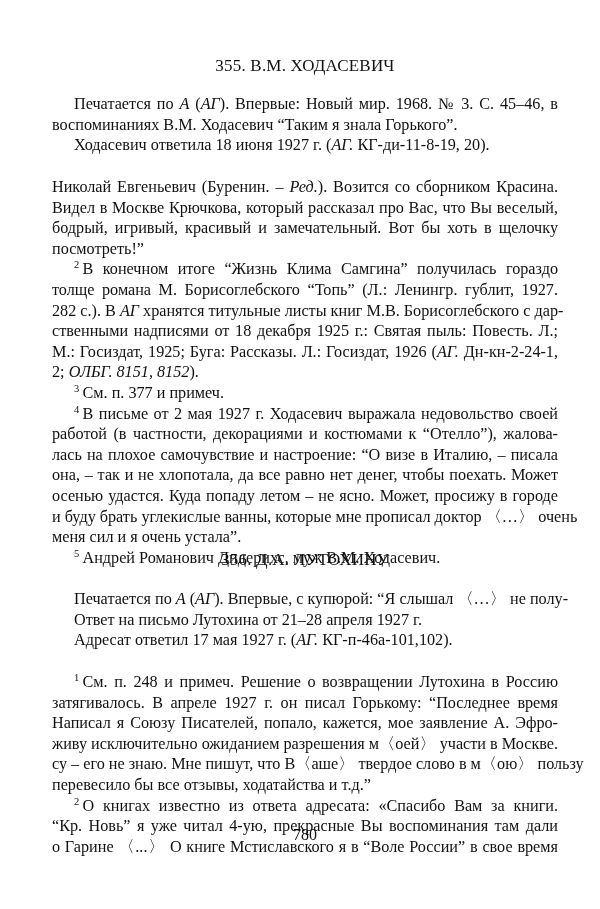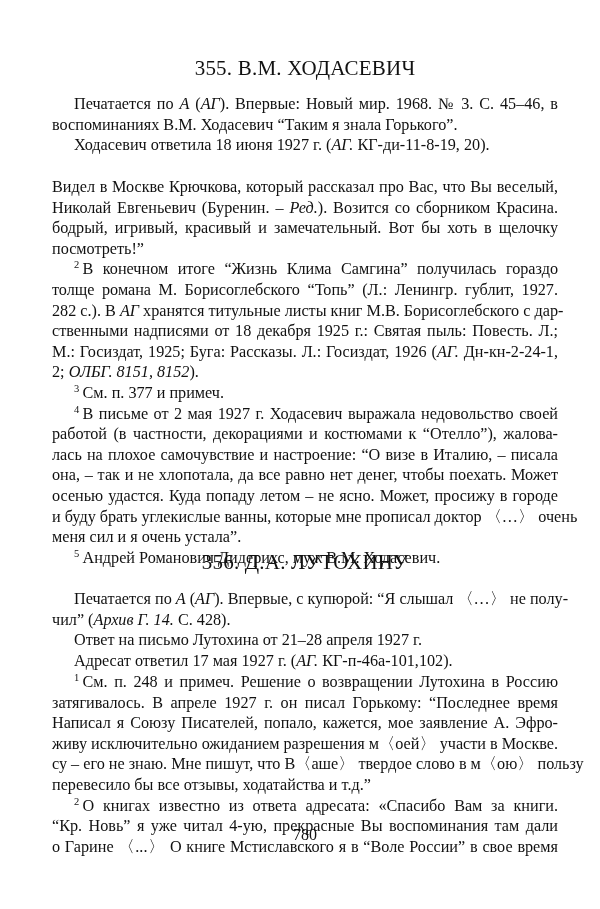--- a/index.html
+++ b/index.html
@@ -4,21 +4,21 @@
 <style>
   html, body { margin: 0; padding: 0; background: #ffffff; }
   body {
     width: 600px; height: 909px; position: relative; overflow: hidden;
     font-family: "Liberation Serif", "DejaVu Serif", serif;
     color: #111111;
   }
   .page { position: absolute; left: 52px; top: 0; width: 506px; }
   .heading {
     position: absolute; left: 0; width: 506px; text-align: center;
-    font-size: 21px; letter-spacing: 0.2px;
+    font-size: 17px; letter-spacing: 0.2px;
   }
   .para {
     position: absolute; left: 0; width: 506px;
     font-size: 16.2px; line-height: 20.6px; text-align: justify;
   }
   .line { display: block; white-space: nowrap; text-align-last: justify; text-align: justify; }
   .line.last { text-align-last: left; }
   .line.indent { padding-left: 22px; }
   sup { font-size: 10.5px; vertical-align: 6px; line-height: 0; }
   i { font-style: italic; }
@@ -31,22 +31,22 @@
 <body>
 
 <div class="page">
   <div class="heading" style="top:56px">355. В.М. ХОДАСЕВИЧ</div>
   <div class="para" style="top:94px">
       <span class="line indent"><span>Печатается по </span><i>А</i><span> (</span><i>АГ</i><span>). Впервые: Новый мир. 1968. № 3. С. 45–46, в</span></span>
       <span class="line last"><span>воспоминаниях В.М. Ходасевич “Таким я знала Горького”.</span></span>
       <span class="line indent last"><span>Ходасевич ответила 18 июня 1927 г. (</span><i>АГ.</i><span> КГ-ди-11-8-19, 20).</span></span>
     </div>
   <div class="para" style="top:177px">
+      <span class="line"><span>Николай Евгеньевич (Буренин. – </span><i>Ред.</i><span>). Возится со сборником Красина.</span></span>
       <span class="line"><span>Видел в Москве Крючкова, который рассказал про Вас, что Вы веселый,</span></span>
-      <span class="line"><span>Николай Евгеньевич (Буренин. – </span><i>Ред.</i><span>). Возится со сборником Красина.</span></span>
       <span class="line"><span>бодрый, игривый, красивый и замечательный. Вот бы хоть в щелочку</span></span>
       <span class="line last"><span>посмотреть!”</span></span>
       <span class="line indent"><sup>2</sup> <span>В конечном итоге “Жизнь Клима Самгина” получилась гораздо</span></span>
       <span class="line"><span>толще романа М. Борисоглебского “Топь” (Л.: Ленингр. гублит, 1927.</span></span>
       <span class="line"><span>282 с.). В </span><i>АГ</i><span> хранятся титульные листы книг М.В. Борисоглебского с дар-</span></span>
       <span class="line"><span>ственными надписями от 18 декабря 1925 г.: Святая пыль: Повесть. Л.;</span></span>
       <span class="line"><span>М.: Госиздат, 1925; Буга: Рассказы. Л.: Госиздат, 1926 (</span><i>АГ.</i><span> Дн-кн-2-24-1,</span></span>
       <span class="line last"><span>2; </span><i>ОЛБГ. 8151, 8152</i><span>).</span></span>
       <span class="line indent last"><sup>3</sup> <span>См. п. 377 и примеч.</span></span>
       <span class="line indent"><sup>4</sup> <span>В письме от 2 мая 1927 г. Ходасевич выражала недовольство своей</span></span>
@@ -55,21 +55,20 @@
       <span class="line"><span>она, – так и не хлопотала, да все равно нет денег, чтобы поехать. Может</span></span>
       <span class="line"><span>осенью удастся. Куда попаду летом – не ясно. Может, просижу в городе</span></span>
       <span class="line"><span>и буду брать углекислые ванны, которые мне прописал доктор 〈…〉 очень</span></span>
       <span class="line last"><span>меня сил и я очень устала”.</span></span>
       <span class="line indent last"><sup>5</sup> <span>Андрей Романович Дидерихс, муж В.М. Ходасевич.</span></span>
     </div>
 
   <div class="heading" style="top:550px">356. Д.А. ЛУТОХИНУ</div>
   <div class="para" style="top:589px">
       <span class="line indent"><span>Печатается по </span><i>А</i><span> (</span><i>АГ</i><span>). Впервые, с купюрой: “Я слышал 〈…〉 не полу-</span></span>
-      <span class="line last"><span>чил” (</span><i>Архив Г. 14.</i><span> С. 428).</span></span>
       <span class="line indent last"><span>Ответ на письмо Лутохина от 21–28 апреля 1927 г.</span></span>
       <span class="line indent last"><span>Адресат ответил 17 мая 1927 г. (</span><i>АГ.</i><span> КГ-п-46а-101,102).</span></span>
     </div>
   <div class="para" style="top:672px">
       <span class="line indent"><sup>1</sup> <span>См. п. 248 и примеч. Решение о возвращении Лутохина в Россию</span></span>
       <span class="line"><span>затягивалось. В апреле 1927 г. он писал Горькому: “Последнее время</span></span>
       <span class="line"><span>Написал я Союзу Писателей, попало, кажется, мое заявление А. Эфро-</span></span>
       <span class="line"><span>живу исключительно ожиданием разрешения м〈оей〉 участи в Москве.</span></span>
       <span class="line"><span>су – его не знаю. Мне пишут, что В〈аше〉 твердое слово в м〈ою〉 пользу</span></span>
       <span class="line last"><span>перевесило бы все отзывы, ходатайства и т.д.”</span></span>

